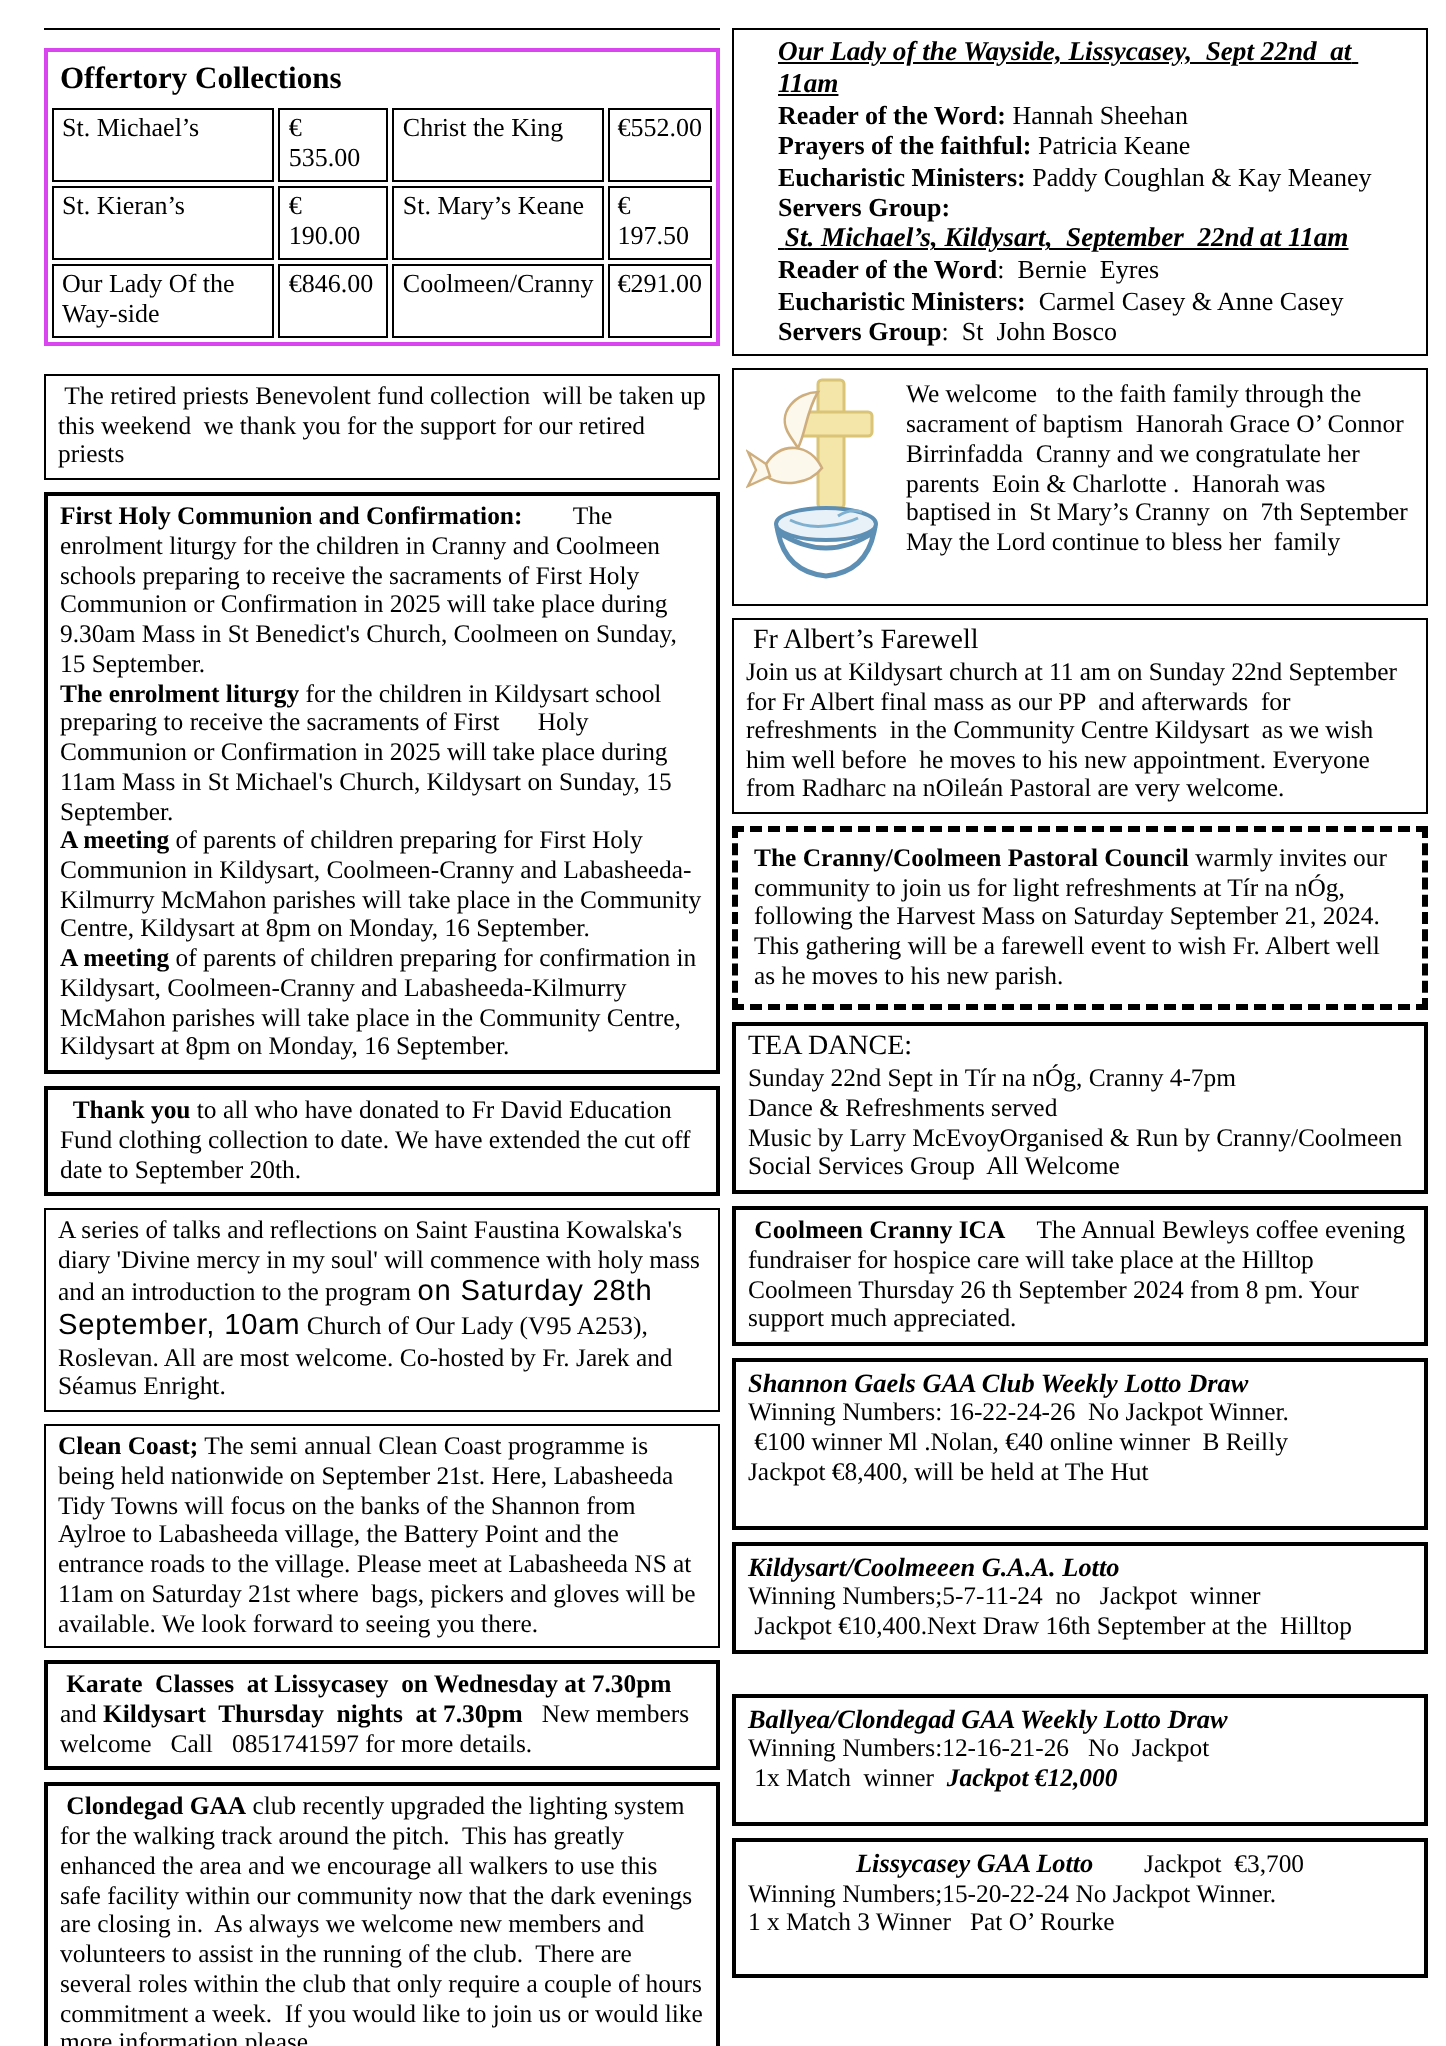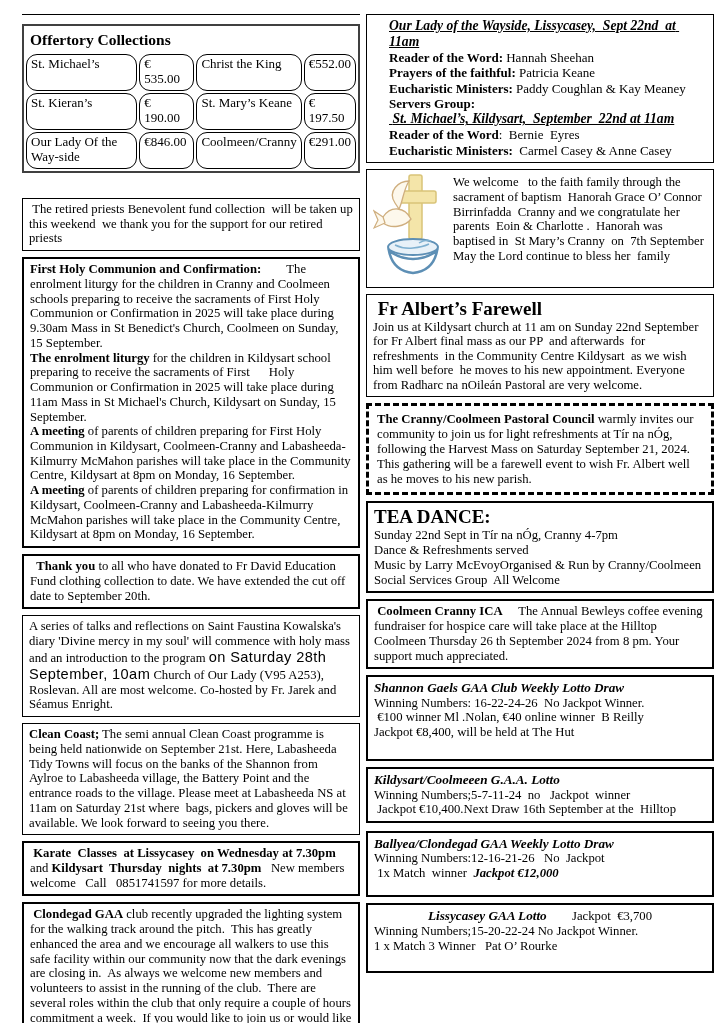--- a/index.html
+++ b/index.html
@@ -15,29 +15,29 @@
   .col-right { width:348px; flex:0 0 348px; }
   .rule-top { border-top:1.5px solid #000; margin-bottom:9px; }
   .box { border:2px solid #000; padding:3px 6px 4px 6px; margin-bottom:6px; background:#fff; }
   .b1 { border-width:1px; }
   .dashedbox { border:3px dashed #000; }
   .t { white-space:pre-wrap; }
   p { margin:0; white-space:pre-wrap; }
   .bld { font-weight:bold; }
   .bi  { font-weight:bold; font-style:italic; }
   .hdr-ul { font-weight:bold; font-style:italic; text-decoration:underline; font-size:13.6px; }
-  .box-title { font-weight:bold; font-size:19px;text-align:center; }
+  .box-title { font-weight:normal; font-size:14px;text-align:center; }
   .sansbig { font-family:"Liberation Sans","DejaVu Sans",sans-serif; font-size:14.6px; letter-spacing:0.4px; }
   .link { color:#2a2a9e; text-decoration:underline; cursor:pointer; }
   .linkq { color:#2a2a9e; }
   
-  table.offertory { border-collapse:separate; border-spacing:2px; border:2px solid #404040; width:100%; margin-bottom:25px; }
+  table.offertory { border-collapse:separate; border-spacing:2px; border:2px solid #d946ef; width:100%; margin-bottom:14px; }
   table.offertory td { border:1px solid #000; vertical-align:top; padding:1px 4px; font-size:13px; }
   table.offertory td.ttl { border:none; font-weight:bold; font-size:15.5px; padding:3px 4px; }
-  table.offertory tr.r td { height:37px;border-radius:11px; }
+  table.offertory tr.r td { height:37px; }
   
   .mline { white-space:pre-wrap;margin-left:16px; }
   
   .lotto-title { text-align:left; font-weight:bold; font-style:italic; font-size:13.2px; }
   .center { text-align:center; }
   
   .bapt { display:flex; gap:4px; align-items:flex-start; min-height:116px;justify-content:center; }
   .bapt-icon { flex:0 0 76px; }
   .bapt-text { padding-top:2px; }
 </style>
@@ -119,20 +119,21 @@
 
       <div class="box b1" style="font-size:13px; line-height:1.18;">
         <div class="mline"><span class="hdr-ul">Our Lady of the Wayside, Lissycasey,  Sept 22nd  at 11am</span></div>
         <div class="mline"><span class="bld t">Reader of the Word:</span><span class="t"> Hannah Sheehan</span></div>
         <div class="mline"><span class="bld t">Prayers of the faithful:</span><span class="t"> Patricia Keane</span></div>
         <div class="mline"><span class="bld t">Eucharistic Ministers:</span><span class="t"> Paddy Coughlan &amp; Kay Meaney</span></div>
         <div class="mline"><span class="bld t">Servers Group:</span><span class="t"></span></div>
         <div class="mline"><span class="hdr-ul"> St. Michael’s, Kildysart,  September  22nd at 11am</span></div>
         <div class="mline"><span class="bld t">Reader of the Word</span><span class="t">:  Bernie  Eyres</span></div>
         <div class="mline"><span class="bld t">Eucharistic Ministers:</span><span class="t">  Carmel Casey &amp; Anne Casey</span></div>
+        <div class="mline"><span class="bld t">Servers Group</span><span class="t">:  St  John Bosco</span></div>
       </div>
 
       <div class="box b1 bapt">
         <svg class="bapt-icon" width="76" height="110" viewBox="0 0 76 110">
           <rect x="36" y="2" width="13" height="64" rx="2" fill="#f4e5a9" stroke="#d9c478" stroke-width="1.5"></rect>
           <rect x="22" y="18" width="41" height="12" rx="2" fill="#f4e5a9" stroke="#d9c478" stroke-width="1.5"></rect>
           <path d="M22 30 C 14 18, 26 8, 36 8 C 30 18, 30 28, 26 36 Z" fill="#fdf8ec" stroke="#cfae7e" stroke-width="1.3"></path>
           <path d="M10 44 C 18 32, 32 34, 38 46 C 32 54, 18 56, 10 50 Z" fill="#fdf8ec" stroke="#cfae7e" stroke-width="1.3"></path>
           <path d="M10 44 L 1 38 L 5 47 L 1 55 L 12 50 Z" fill="#fdf8ec" stroke="#cfae7e" stroke-width="1.2"></path>
           <ellipse cx="40" cy="74" rx="25" ry="8" fill="#e8f1f8" stroke="#5d8fb5" stroke-width="2"></ellipse>
@@ -170,21 +171,21 @@
         <p><span class="t"> €100 winner Ml .Nolan, €40 online winner  B Reilly</span></p>
         <p><span class="t">Jackpot €8,400, will be held at The Hut</span></p>
       </div>
 
       <div class="box">
         <div class="lotto-title">Kildysart/Coolmeeen G.A.A. Lotto</div>
         <p><span class="t">Winning Numbers;5-7-11-24  no   Jackpot  winner</span></p>
         <p><span class="t"> Jackpot €10,400.Next Draw 16th September at the  Hilltop</span></p>
       </div>
 
-      <div class="box" style="min-height:66px; margin-top:8px;">
+      <div class="box" style="min-height:66px; margin-top:20px;">
         <div class="lotto-title">Ballyea/Clondegad GAA Weekly Lotto Draw</div>
         <p><span class="t">Winning Numbers:12-16-21-26   No  Jackpot</span></p>
         <p><span class="t"> 1x Match  winner  </span><span class="bi t">Jackpot €12,000</span></p>
       </div>
 
       <div class="box" style="min-height:70px;">
         <div class="center"><span class="lotto-title">Lissycasey GAA Lotto</span><span class="t">        Jackpot  €3,700</span></div>
         <p><span class="t">Winning Numbers;15-20-22-24 No Jackpot Winner.</span></p>
         <p><span class="t">1 x Match 3 Winner   Pat O’ Rourke</span></p>
       </div>

